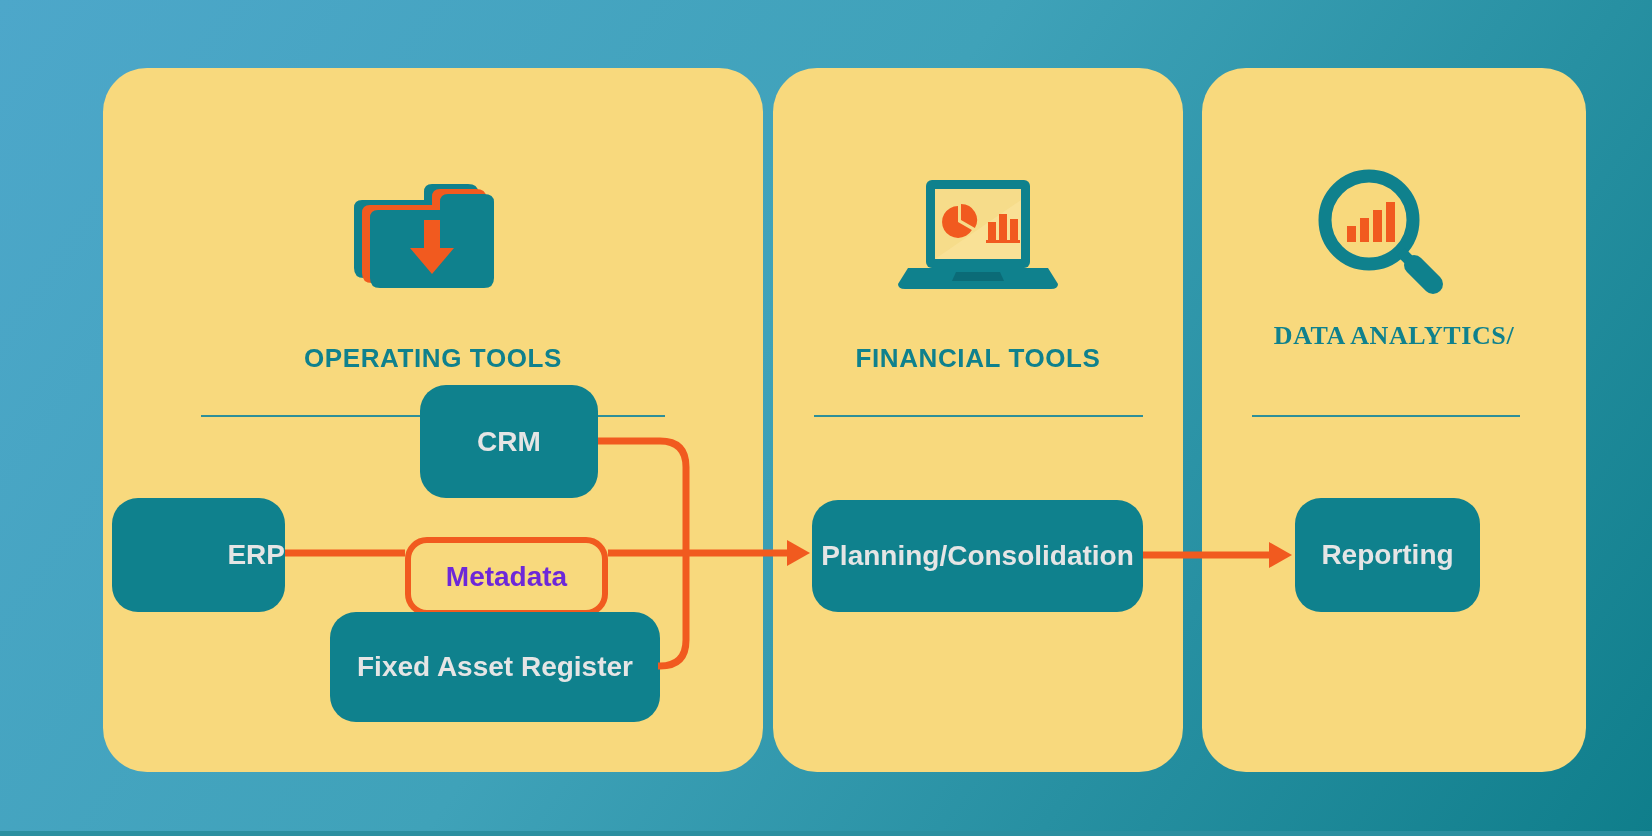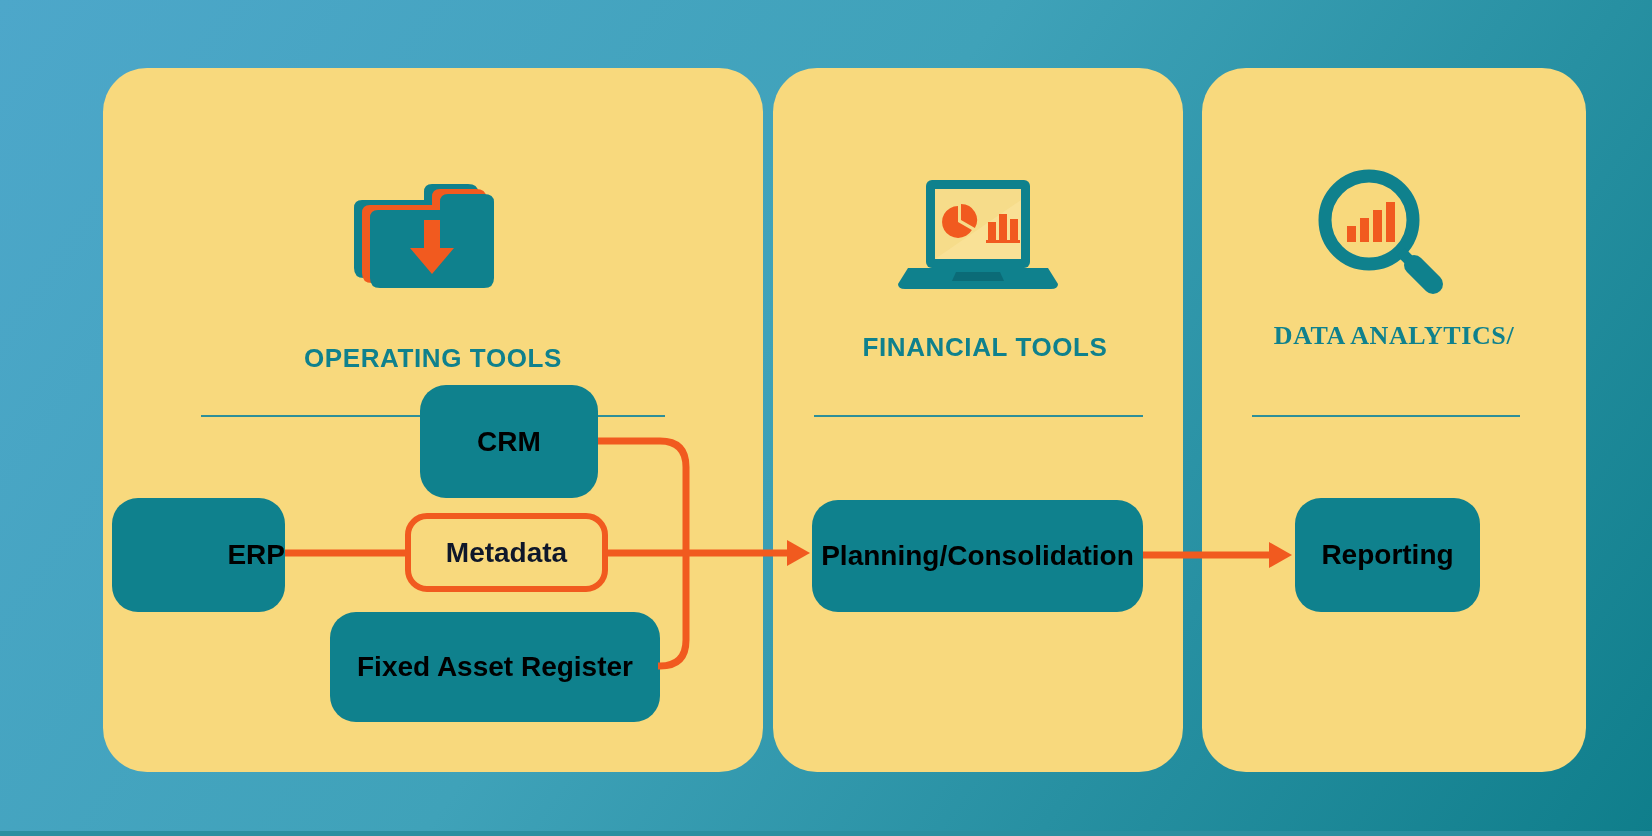--- a/index.html
+++ b/index.html
@@ -16,25 +16,25 @@
   .panel-title{
     position:absolute;left:0;width:100%;text-align:center;
     color:#0F818D;font-weight:bold;font-size:26px;line-height:36px;letter-spacing:.6px;
   }
   .panel-title span{display:block;}
   .divider{position:absolute;height:2px;background:#2E8F99;}
   .icon-wrap{position:absolute;}
   .node{
     position:absolute;background:#0F818D;border-radius:26px;
     display:flex;align-items:center;justify-content:center;
-    color:#000000;font-weight:bold;font-size:28px;
+    color:#e5e5e5;font-weight:bold;font-size:28px;
   }
   .node--outline{
     background:#F8D97D;border:6px solid #F15A1F;border-radius:22px;
-    color:#0f172a;box-sizing:border-box;
+    color:#6d28d9;box-sizing:border-box;margin-top:24px;
   }
   #connector-layer{position:absolute;left:0;top:0;pointer-events:none;}
 </style>
 </head>
 <body>
 
 <div id="canvas">
 
   <div class="panel" id="panel-operating">
     <div class="icon-wrap" style="left:251px;top:114px;">
@@ -73,21 +73,21 @@
           <rect x="90" y="42" width="8" height="18"></rect>
           <rect x="101" y="34" width="8" height="26"></rect>
           <rect x="112" y="39" width="8" height="21"></rect>
           <rect x="88" y="60" width="34" height="3"></rect>
         </g>
 
         <path d="M10 88 H150 L160 104 Q160 109 153 109 H7 Q0 109 0 104 Z" fill="#0F818D"></path>
         <polygon points="58,92 102,92 106,101 54,101" fill="#0B6B77"></polygon>
       </svg>
     </div>
-    <div class="panel-title" style="top:261px;padding-left:7px;">
+    <div class="panel-title" style="top:272px;">
       <span>FINANCIAL TOOLS</span>
       <span></span>
     </div>
     <div class="divider" style="left:41px;top:347px;width:329px;"></div>
   </div>
 
   <div class="panel" id="panel-analytics">
     <div class="icon-wrap" style="left:115px;top:100px;">
       <svg width="135" height="130" viewBox="0 0 135 130">
         <circle cx="52" cy="52" r="44" fill="none" stroke="#0F818D" stroke-width="13"></circle>

